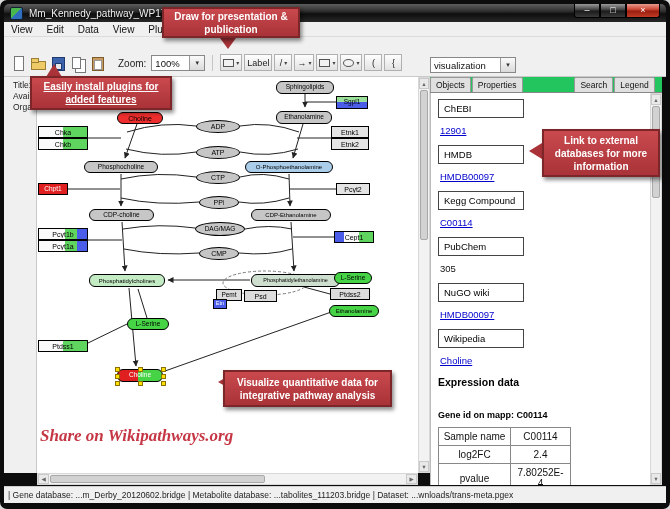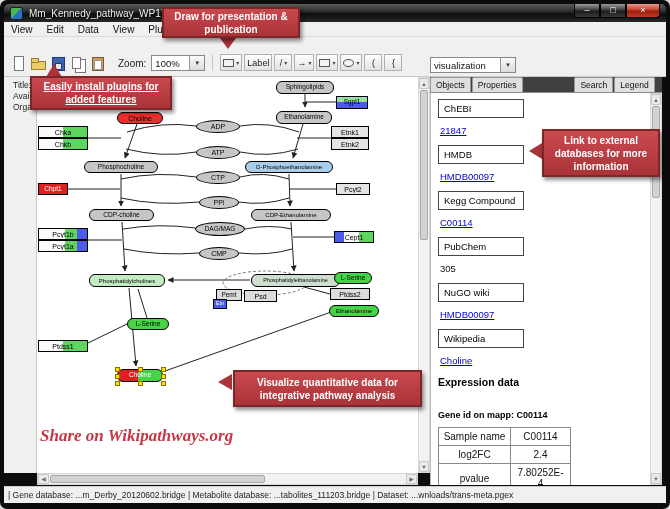--- a/index.html
+++ b/index.html
@@ -73,21 +73,21 @@
   #vscroll .sb-thumb{left:1px;top:12px;width:8px;height:150px;}
   #hscroll{left:37px;top:473px;width:381px;height:12px;}
   #hscroll .lt{left:0;top:0;width:11px;height:10px;}
   #hscroll .rt{right:0;top:0;width:11px;height:10px;}
   #hscroll .sb-thumb{left:12px;top:1px;width:215px;height:8px;}
   #panelscroll{left:650px;top:93px;width:12px;height:392px;}
   #panelscroll .up{left:0;top:0;width:10px;height:11px;}
   #panelscroll .down{left:0;bottom:0;width:10px;height:11px;}
   #panelscroll .sb-thumb{left:1px;top:12px;width:8px;height:92px;}
   
-  .tabbar{position:absolute;left:430px;top:77px;width:232px;height:16px;background:#404040;display:flex;align-items:flex-end;
+  .tabbar{position:absolute;left:430px;top:77px;width:232px;height:16px;background:#22c55e;display:flex;align-items:flex-end;
           border-bottom:1px solid #888;box-sizing:border-box;}
   .tab{font-size:8.5px;color:#111;padding:2px 5px;border:1px solid #999;border-bottom:none;background:#e0e0e0;
        margin-right:1px;border-radius:2px 2px 0 0;}
   .tab.active{background:#fff;position:relative;top:18px;padding-bottom:3px;}
   .panel{position:absolute;left:430px;top:93px;width:220px;height:392px;background:#fff;border-left:1px solid #bbb;
          box-sizing:border-box;padding:4px 6px 0 7px;overflow:hidden;}
   .bp-header{border:1px solid #444;background:#fff;font-size:9.5px;color:#000;padding:3px 5px;width:86px;
              box-sizing:border-box;margin:9px 0 7px;}
   #bp-sections > .bp-header:first-child{margin-top:2px;}
   .bp-value{font-size:9.5px;margin-left:2px;margin-bottom:9px;}
@@ -103,21 +103,21 @@
   .statusbar{position:absolute;left:4px;top:486px;width:662px;height:17px;background:#f0f0f0;border-top:1px solid #cfcfcf;
              box-sizing:border-box;font-size:8.5px;color:#222;display:flex;align-items:center;padding:0 4px;
              white-space:nowrap;overflow:hidden;}
   
   .callout{position:absolute;background:linear-gradient(#c9494e,#a93338);border:2px solid #7c2629;color:#fff;font-weight:bold;
            font-size:10px;text-align:center;display:flex;align-items:center;justify-content:center;padding:2px 6px;
            box-sizing:border-box;box-shadow:2px 3px 4px rgba(0,0,0,.45);z-index:50;line-height:1.3;}
   #callout-draw{left:162px;top:7px;width:138px;height:31px;}
   #callout-plugins{left:30px;top:76px;width:142px;height:34px;text-decoration:underline;}
   #callout-link{left:542px;top:129px;width:118px;height:48px;}
-  #callout-visualize{left:233px;top:370px;width:189px;height:37px;}
+  #callout-visualize{left:223px;top:370px;width:169px;height:37px;}
   .c-arrow{position:absolute;width:0;height:0;z-index:49;}
   #arrow-draw{left:220px;top:38px;border-left:8px solid transparent;border-right:8px solid transparent;border-top:11px solid #a93338;}
   #arrow-plugins{left:46px;top:64px;border-left:8px solid transparent;border-right:8px solid transparent;border-bottom:13px solid #a93338;}
   #arrow-link{left:529px;top:143px;border-top:8px solid transparent;border-bottom:8px solid transparent;border-right:13px solid #a93338;}
   #arrow-visualize{left:218px;top:374px;border-top:8px solid transparent;border-bottom:8px solid transparent;border-right:14px solid #a93338;}
   .share-text{position:absolute;left:40px;top:426px;font-family:"Liberation Serif",serif;font-style:italic;font-weight:bold;
               font-size:17px;color:#c53744;z-index:20;}
 </style>
 </head>
 <body>
@@ -370,21 +370,21 @@
   <div class="tabbar" id="tabbar">
       <span class="tab">Objects</span>
       <span class="tab">Properties</span>
       <span class="tab active">Backpage</span>
       <span class="tab">Search</span>
       <span class="tab">Legend</span>
     </div>
   <div class="panel">
     <div id="bp-sections">
         <div class="bp-header">ChEBI</div>
-        <div class="bp-value"><a class="bp-link">21847</a></div>
+        <div class="bp-value"><a class="bp-link">12901</a></div>
         <div class="bp-header">HMDB</div>
         <div class="bp-value"><a class="bp-link">HMDB00097</a></div>
         <div class="bp-header">Kegg Compound</div>
         <div class="bp-value"><a class="bp-link">C00114</a></div>
         <div class="bp-header">PubChem</div>
         <div class="bp-value"><span class="bp-plain">305</span></div>
         <div class="bp-header">NuGO wiki</div>
         <div class="bp-value"><a class="bp-link">HMDB00097</a></div>
         <div class="bp-header">Wikipedia</div>
         <div class="bp-value"><a class="bp-link">Choline</a></div>

